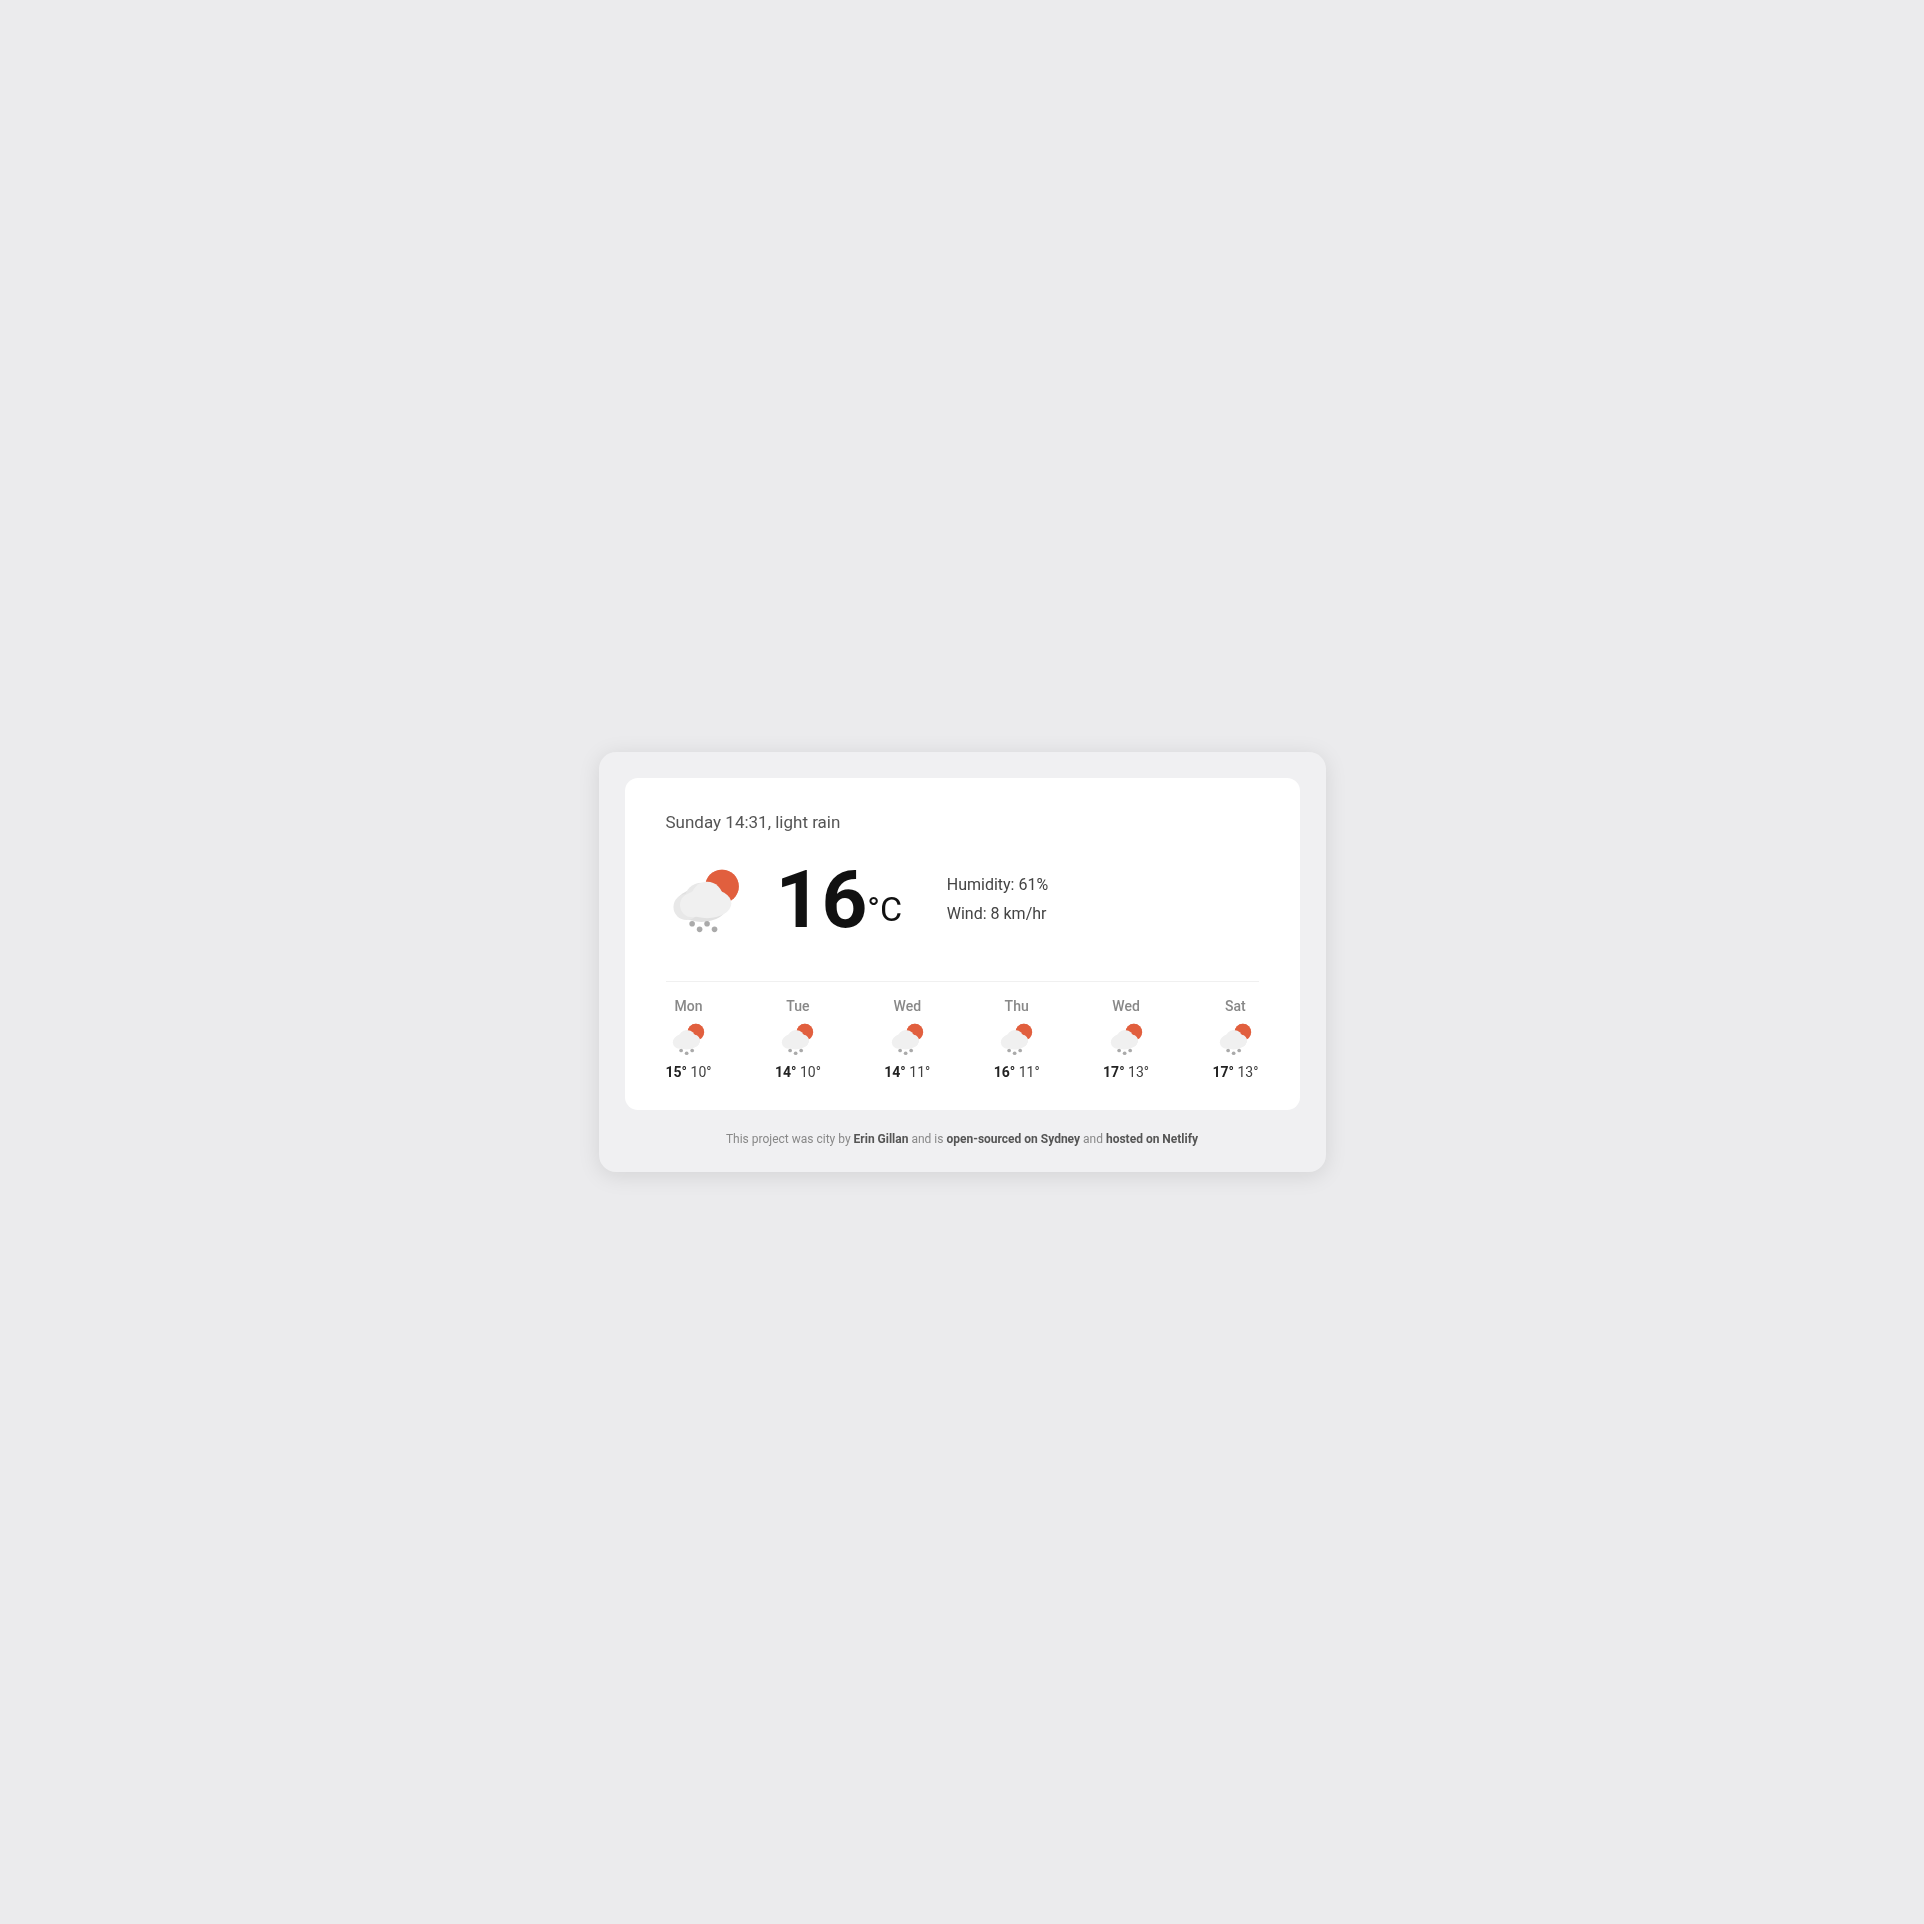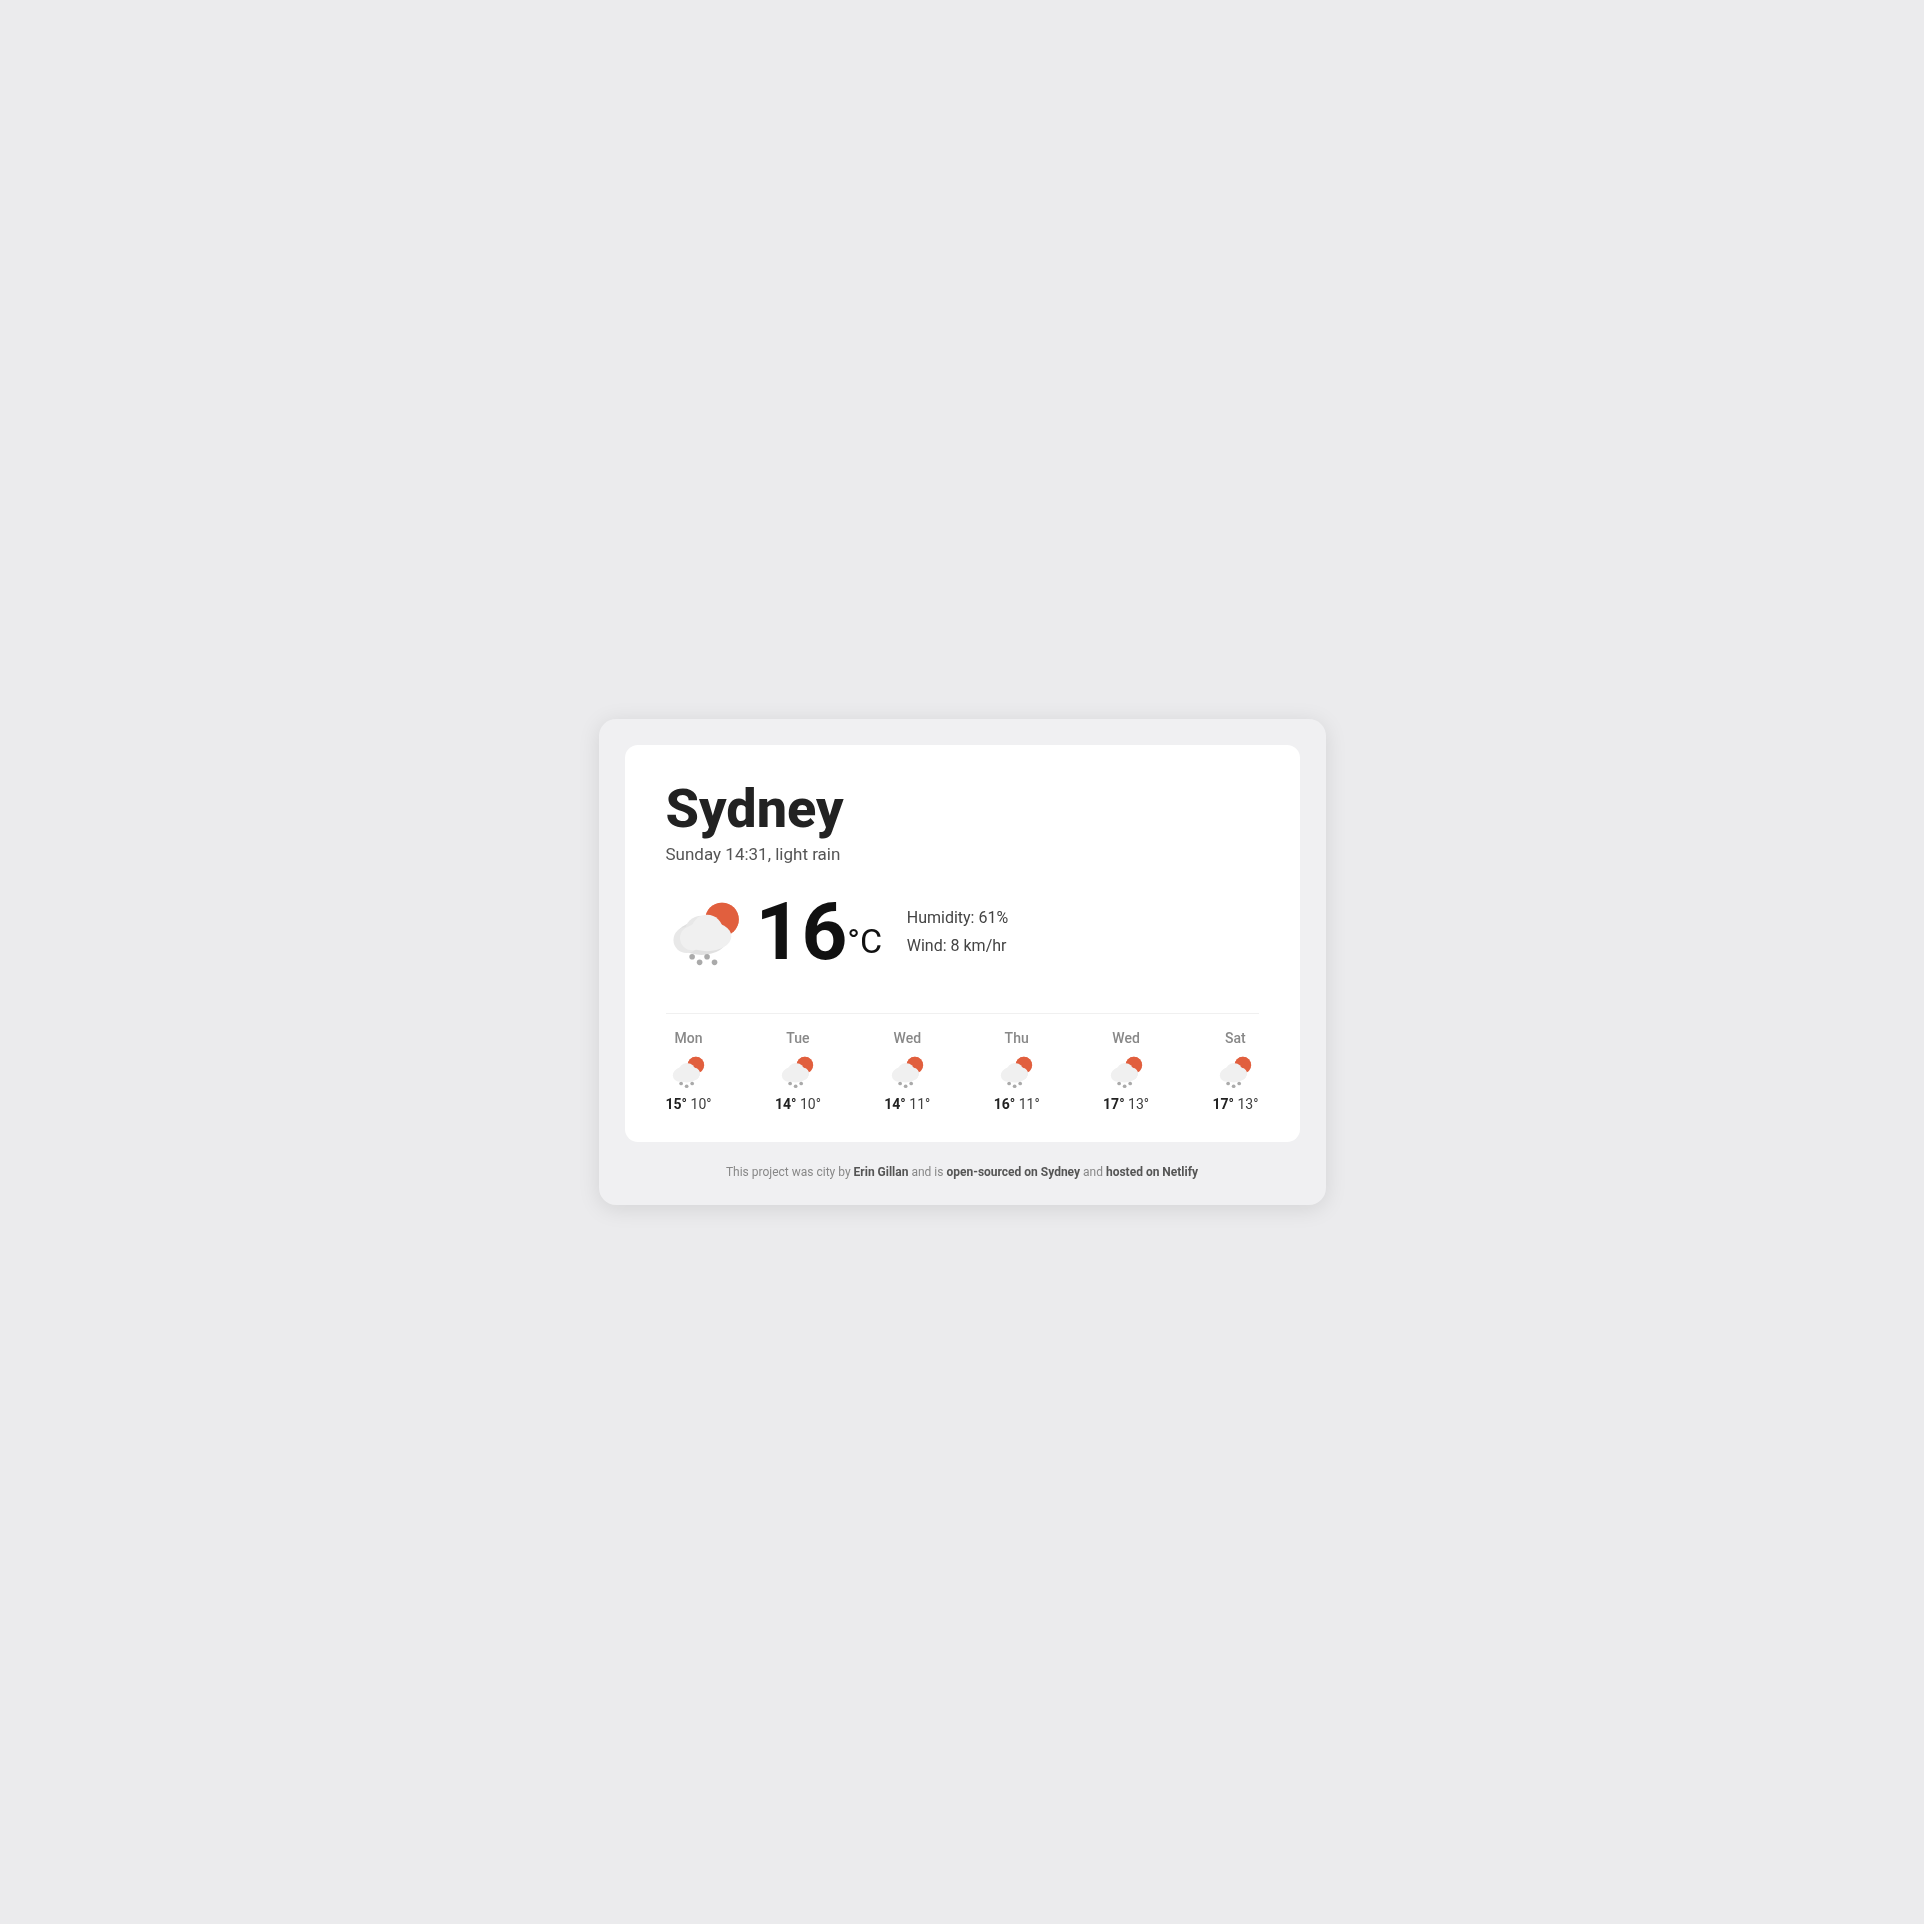--- a/index.html
+++ b/index.html
@@ -68,21 +68,21 @@
     .city-subtitle {
       font-size: 17px;
       color: #555;
       margin-bottom: 28px;
     }
 
     
     .current-weather {
       display: flex;
       align-items: center;
-      gap: 6px;
+      gap: 26px;
       margin-bottom: 41px;
     }
 
     .weather-icon-large {
       width: 84px;
       height: 75px;
       position: relative;
       flex-shrink: 0;
     }
 
@@ -160,21 +160,20 @@
       font-weight: 700;
     }
   </style>
 </head>
 <body>
 
 <div class="outer-card">
   <div class="card">
 
 
-    <div class="city-name">Sydney</div>
     <div class="city-subtitle">Sunday 14:31, light rain</div>
 
     <div class="current-weather">
 
       <div class="weather-icon-large">
         <svg width="84" height="75" viewBox="0 0 90 80" xmlns="http://www.w3.org/2000/svg">
 
           <circle cx="60" cy="26" r="18" fill="#e05c3a" opacity="0.85"></circle>
 
           <ellipse cx="38" cy="46" rx="28" ry="18" fill="#e0e0e0"></ellipse>

